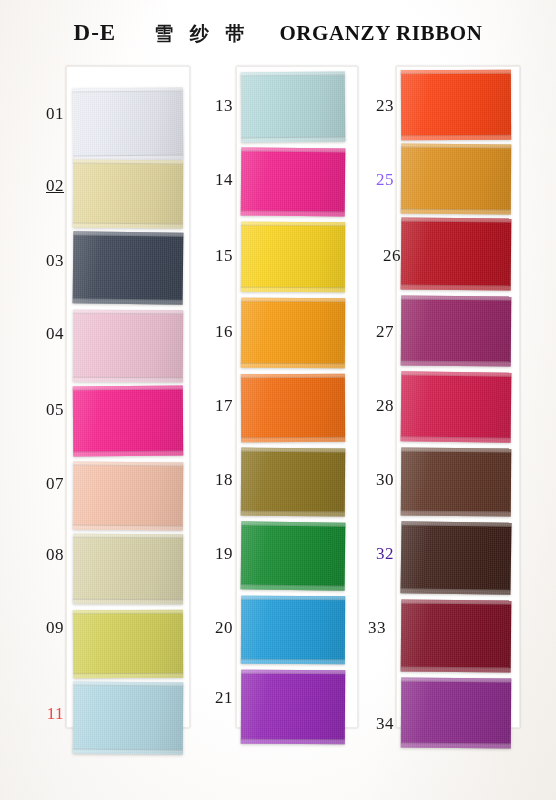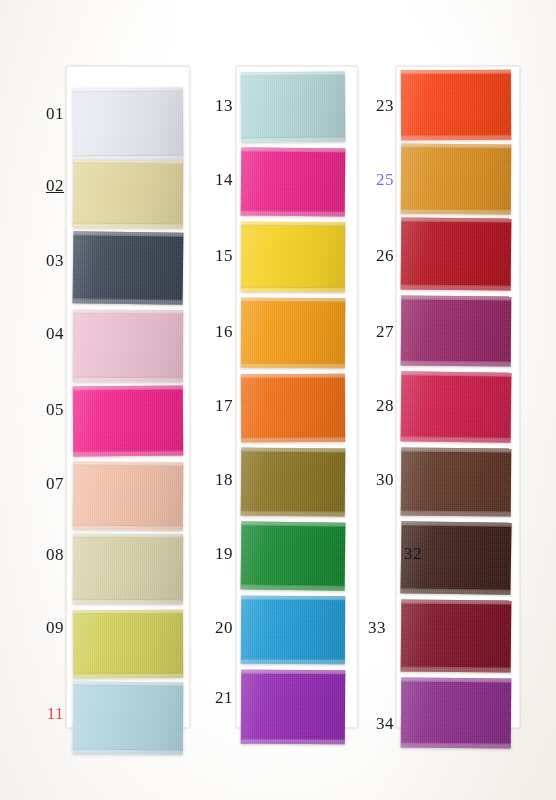--- a/index.html
+++ b/index.html
@@ -110,20 +110,25 @@
     width: 34px;
   }
 </style>
 </head>
 <body>
 
 <div id="page">
 
   <div id="paper-texture"></div>
 
+  <div id="header">
+    <span class="hdr-code">D-E</span>
+    <span class="hdr-cn">雪 纱 带</span>
+    <span class="hdr-en">ORGANZY RIBBON</span>
+  </div>
 
   <div id="columns-root">
       <div class="column" style="left: 0px; width: 556px;">
         <div class="panel" style="left: 66px; width: 122px; background: rgb(255, 255, 255);"></div>
         <div class="swatch" style="left: 73px; top: 22px; width: 110px; height: 72px; background: rgb(236, 238, 246); transform: rotate(-0.6deg);">
           <div class="weave"></div>
           <div class="sheen"></div>
           <div class="edge-top"></div>
           <div class="edge-bottom"></div>
         </div>
@@ -266,21 +271,21 @@
           <div class="edge-top"></div>
           <div class="edge-bottom"></div>
         </div>
         <div class="code-label" style="left: 360px; top: 104px; color: #8b5cf6;">25</div>
         <div class="swatch" style="left: 401px; top: 152px; width: 110px; height: 72px; background: rgb(181, 16, 30); transform: rotate(0.6deg);">
           <div class="weave"></div>
           <div class="sheen"></div>
           <div class="edge-top"></div>
           <div class="edge-bottom"></div>
         </div>
-        <div class="code-label" style="left: 360px; top: 180px; color: rgb(27, 27, 27);">26</div>
+        <div class="code-label" style="left: 360px; top: 180px; color: rgb(27, 27, 27); padding-left: 7px;">26</div>
         <div class="swatch" style="left: 401px; top: 230px; width: 110px; height: 70px; background: rgb(150, 37, 102); transform: rotate(0.5deg);">
           <div class="weave"></div>
           <div class="sheen"></div>
           <div class="edge-top"></div>
           <div class="edge-bottom"></div>
         </div>
         <div class="code-label" style="left: 360px; top: 256px; color: rgb(27, 27, 27);">27</div>
         <div class="swatch" style="left: 401px; top: 306px; width: 110px; height: 70px; background: rgb(207, 26, 74); transform: rotate(0.7deg);">
           <div class="weave"></div>
           <div class="sheen"></div>
@@ -294,21 +299,21 @@
           <div class="edge-top"></div>
           <div class="edge-bottom"></div>
         </div>
         <div class="code-label" style="left: 360px; top: 404px; color: rgb(27, 27, 27);">30</div>
         <div class="swatch" style="left: 401px; top: 456px; width: 110px; height: 72px; background: rgb(61, 31, 24); transform: rotate(0.9deg);">
           <div class="weave"></div>
           <div class="sheen"></div>
           <div class="edge-top"></div>
           <div class="edge-bottom"></div>
         </div>
-        <div class="code-label" style="left: 380px; top: 478px; color: #0f172a; padding-left: 8px;">32</div>
+        <div class="code-label" style="left: 360px; top: 478px; color: #4c1d95;">32</div>
         <div class="swatch" style="left: 401px; top: 534px; width: 110px; height: 72px; background: rgb(126, 15, 36); transform: rotate(0.6deg);">
           <div class="weave"></div>
           <div class="sheen"></div>
           <div class="edge-top"></div>
           <div class="edge-bottom"></div>
         </div>
         <div class="code-label" style="left: 360px; top: 552px; color: rgb(27, 27, 27); text-align: center;">33</div>
         <div class="swatch" style="left: 401px; top: 612px; width: 110px; height: 70px; background: rgb(138, 42, 138); transform: rotate(0.4deg);">
           <div class="weave"></div>
           <div class="sheen"></div>

